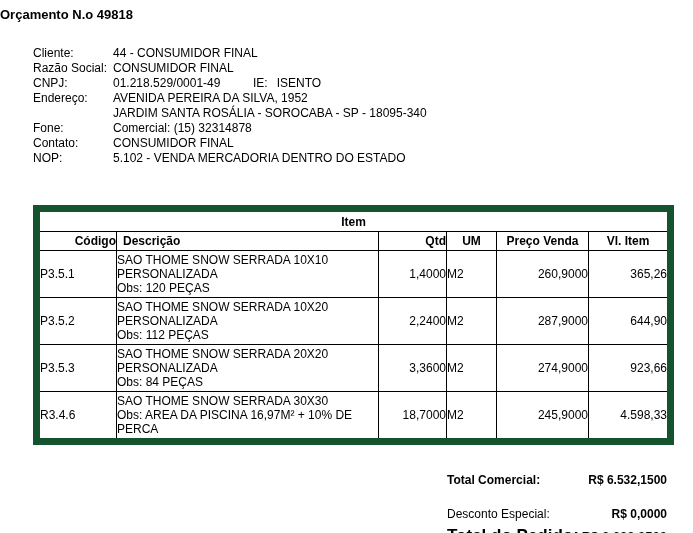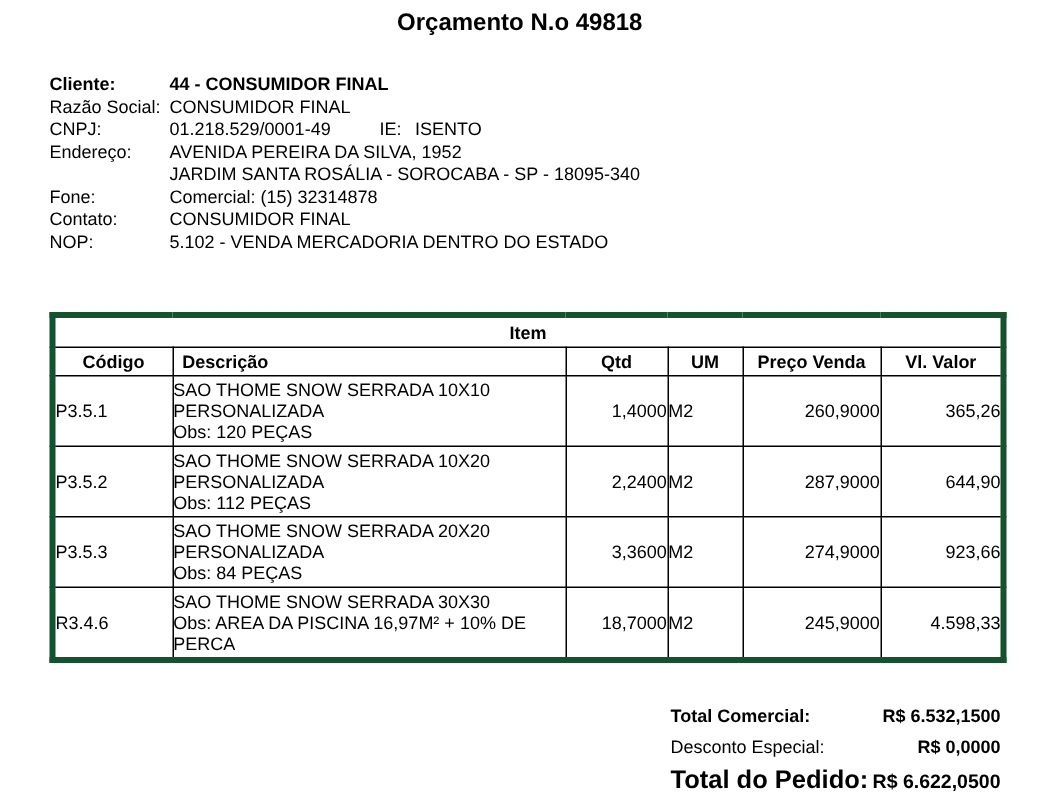--- a/index.html
+++ b/index.html
@@ -2,50 +2,50 @@
 <html><head>
 <meta charset="utf-8">
 <style>
   html,body{margin:0;padding:0;}
   body{
     width:693px;height:533px;background:#ffffff;color:#000000;
     font-family:"Liberation Sans", sans-serif;font-size:12px;
     position:relative;overflow:hidden;
   }
   .title{
-    text-align:center;font-weight:bold;font-size:16px;padding-top:7px;
+    text-align:left;font-weight:bold;font-size:13px;padding-top:7px;
   }
   
   .client-block{margin:24px 0 0 33px;line-height:15px;}
   .cl{display:flex;}
   .cl .lab{width:80px;flex:none;}
   .cl .val{white-space:nowrap;}
-  .cl.bold-line .lab,.cl.bold-line .val{font-weight:bold;}
+  .cl.bold-line .lab,.cl.bold-line .val{font-weight:normal;}
   .cl .val-cnpj{width:140px;flex:none;}
   .cl .ie-lab{flex:none;}
   .cl .ie-val{margin-left:9px;flex:none;}
   
   table.items{
     border-collapse:collapse;margin:39px 12px 0 33px;width:634px;
-    border:4px solid #14532d;table-layout:fixed;
+    border:7px solid #14532d;table-layout:fixed;
   }
   table.items td{border:1px solid #000;padding:0;overflow:hidden;}
   .group-row td{height:19px;text-align:center;font-weight:bold;}
-  .head-row td{height:18px;font-weight:bold;text-align:center;}
+  .head-row td{height:18px;font-weight:bold;text-align:right;}
   .head-row td.cell-desc{text-align:left;padding-left:6px;}
   .body-row td{height:46px;vertical-align:middle;}
   td.cell-cod{padding-left:6px;}
   td.cell-desc{padding:2px 6px;white-space:pre-line;line-height:14px;}
   td.cell-qtd,td.cell-preco,td.cell-total{text-align:right;padding-right:9px;}
   td.cell-um{padding-left:9px;}
   
   .totals{width:220px;margin:25px 0 0 447px;}
   .t-line{display:flex;justify-content:space-between;align-items:baseline;line-height:21px;}
   .t-line .lab{font-weight:bold;}
-  .t-line.light .lab{font-weight:normal;}
+  .t-line.light .lab{font-weight:normal;margin-top:13px;}
   .t-line .val{font-weight:bold;}
   .grand{display:flex;justify-content:space-between;align-items:baseline;margin-top:1px;}
   .grand .lab{font-size:17px;font-weight:bold;white-space:nowrap;}
   .grand .val{font-size:13px;font-weight:bold;white-space:nowrap;}
 </style>
 </head>
 <body>
 
 <div>
 
@@ -97,24 +97,24 @@
         <col style="width:92px">
         <col style="width:82px">
     </colgroup>
     <tbody>
         <tr class="group-row">
       <td colspan="6">Item</td>
     </tr>
     <tr class="head-row">
       <td class="cell-cod">Código</td>
       <td class="cell-desc">Descrição</td>
-      <td class="cell-qtd" style="text-align:center;padding-right:0">Qtd</td>
+      <td class="cell-qtd" style="text-align:right;padding-right:0">Qtd</td>
       <td class="cell-um" style="text-align:center;padding-left:0">UM</td>
       <td class="cell-preco" style="text-align:center;padding-right:0">Preço Venda</td>
-      <td class="cell-total" style="text-align:center;padding-right:0">Vl. Valor</td>
+      <td class="cell-total" style="text-align:center;padding-right:0">Vl. Item</td>
     </tr>
     <tr class="body-row">
       <td class="cell-cod">P3.5.1</td>
       <td class="cell-desc">SAO THOME SNOW SERRADA 10X10
 PERSONALIZADA
 Obs: 120 PEÇAS</td>
       <td class="cell-qtd">1,4000</td>
       <td class="cell-um">M2</td>
       <td class="cell-preco">260,9000</td>
       <td class="cell-total">365,26</td>

